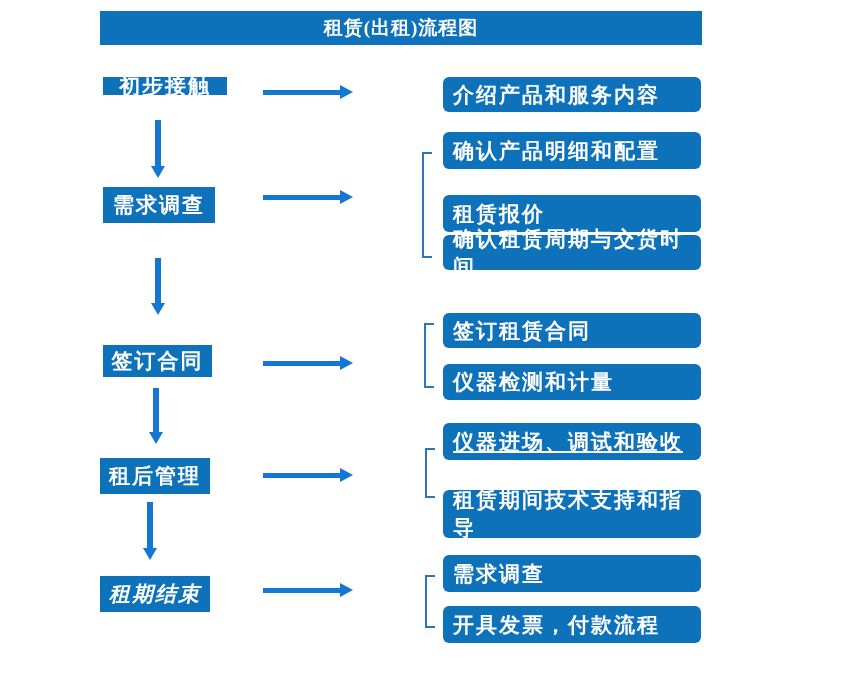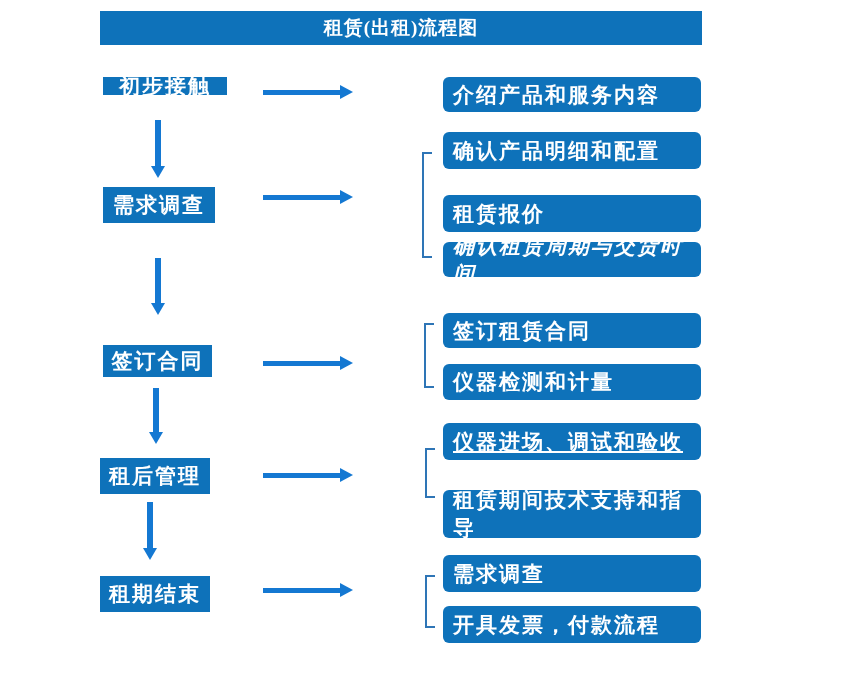--- a/index.html
+++ b/index.html
@@ -75,21 +75,21 @@
   </div>
 
   <div class="step" style="left:103px;top:187px;width:112px;height:36px;">需求调查</div>
   <div class="harrow" style="top:190px;">
     <div class="h-shaft"></div>
       <div class="h-head"></div>
   </div>
   <div class="bracket" style="left:422px;top:152px;height:106px;"></div>
   <div class="detail" style="top:132px;height:37px;">确认产品明细和配置</div>
   <div class="detail" style="top:195px;height:37px;">租赁报价</div>
-  <div class="detail" style="top:242px;height:35px;font-style:italic;">确认租赁周期与交货时间</div>
+  <div class="detail" style="top:235px;height:35px;">确认租赁周期与交货时间</div>
 
   <div class="varrow" style="left:151px;top:258px;height:57px;">
     <div class="v-shaft"></div>
       <div class="v-head"></div>
   </div>
 
   <div class="step" style="left:103px;top:345px;width:109px;height:32px;">签订合同</div>
   <div class="harrow" style="top:356px;">
     <div class="h-shaft"></div>
       <div class="h-head"></div>
@@ -110,21 +110,21 @@
   </div>
   <div class="bracket" style="left:425px;top:448px;height:50px;"></div>
   <div class="detail" style="top:423px;height:37px;text-decoration:underline;">仪器进场、调试和验收</div>
   <div class="detail" style="top:490px;height:48px;">租赁期间技术支持和指导</div>
 
   <div class="varrow" style="left:143px;top:502px;height:58px;">
     <div class="v-shaft"></div>
       <div class="v-head"></div>
   </div>
 
-  <div class="step" style="left:100px;top:576px;width:110px;height:36px;">租期结束</div>
+  <div class="step" style="left:100px;top:576px;width:110px;height:36px;font-style:italic;">租期结束</div>
   <div class="harrow" style="top:583px;">
     <div class="h-shaft"></div>
       <div class="h-head"></div>
   </div>
   <div class="bracket" style="left:425px;top:575px;height:53px;"></div>
   <div class="detail" style="top:555px;height:37px;">需求调查</div>
   <div class="detail" style="top:606px;height:37px;">开具发票，付款流程</div>
 
 </div>
 

